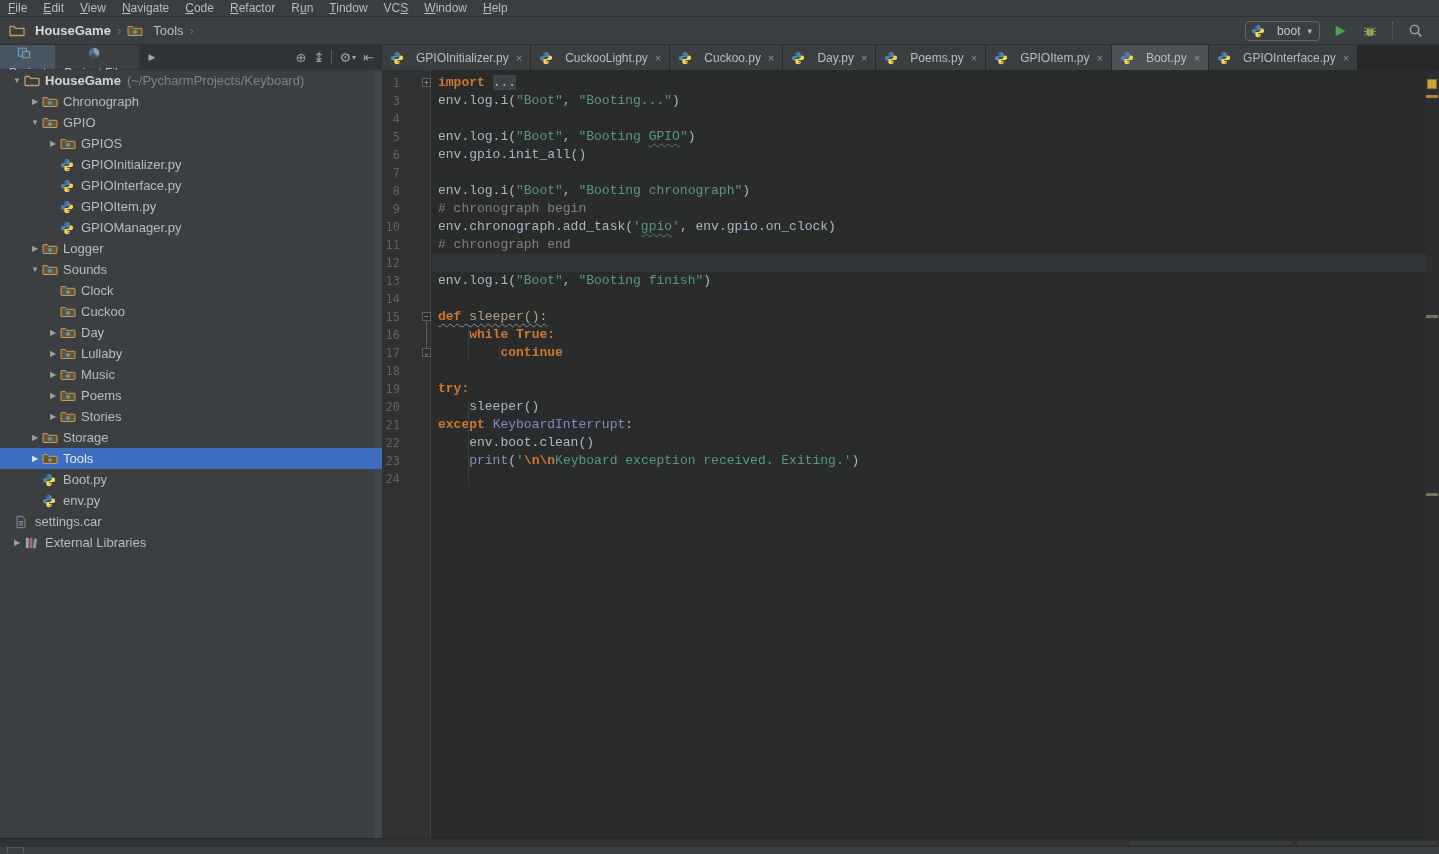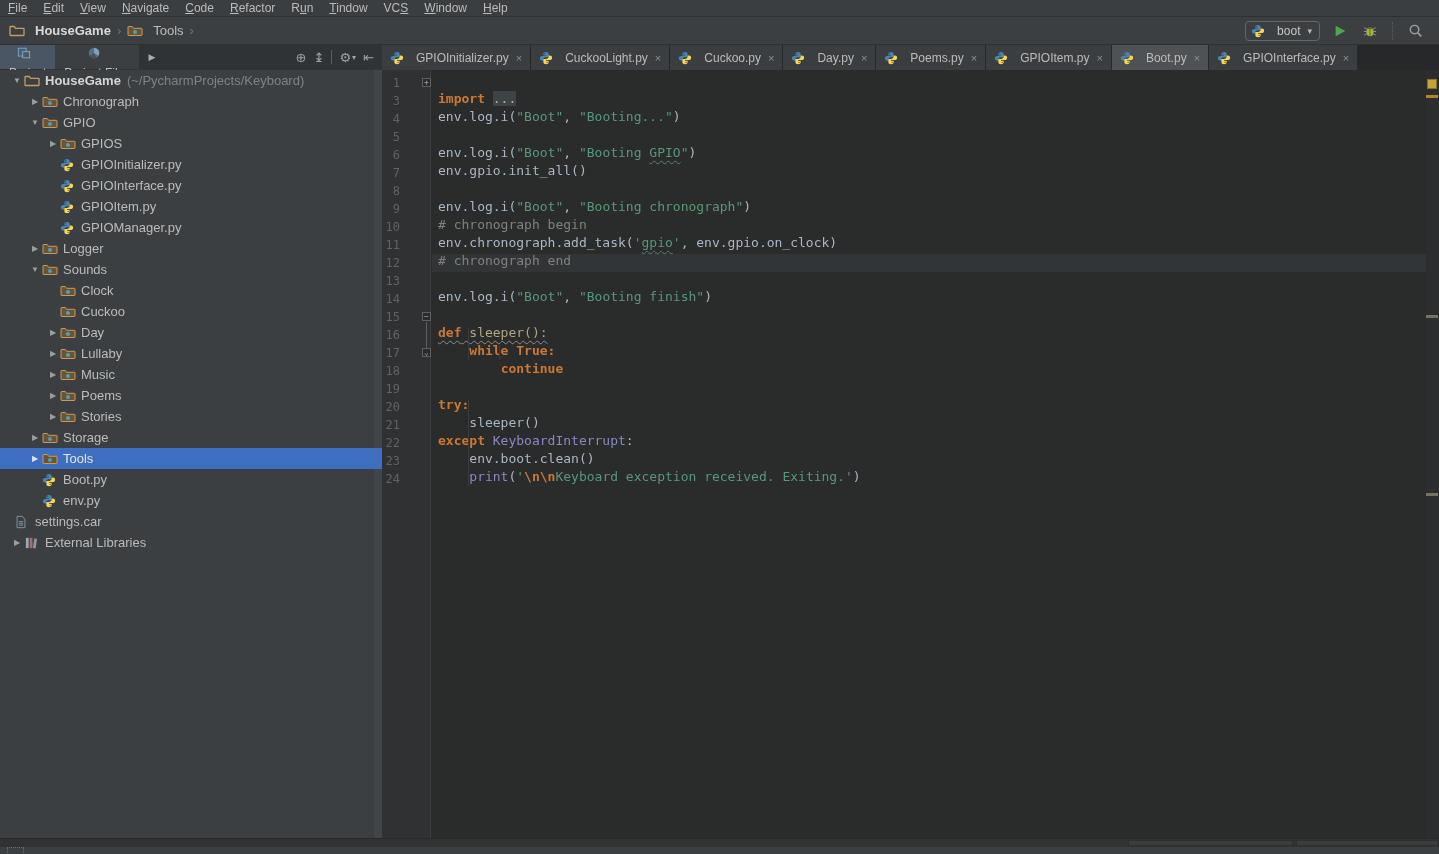--- a/index.html
+++ b/index.html
@@ -555,21 +555,21 @@
         <div class="gutter-line">16</div>
         <div class="gutter-line">17</div>
         <div class="gutter-line">18</div>
         <div class="gutter-line">19</div>
         <div class="gutter-line">20</div>
         <div class="gutter-line">21</div>
         <div class="gutter-line">22</div>
         <div class="gutter-line">23</div>
         <div class="gutter-line">24</div>
       </div>
-    <div class="codecol" id="codecol" style="top: 20px;">
+    <div class="codecol" id="codecol" style="top: 4px; font-family: Liberation Mono, monospace;">
         <div class="code-line"><span class="k">import</span><span class="p"> </span><span class="fold">...</span></div>
         <div class="code-line"><span class="p">env.log.i(</span><span class="s">"Boot"</span><span class="p">, </span><span class="s">"Booting..."</span><span class="p">)</span></div>
         <div class="code-line"></div>
         <div class="code-line"><span class="p">env.log.i(</span><span class="s">"Boot"</span><span class="p">, </span><span class="s">"Booting </span><span class="s wavy-typo">GPIO</span><span class="s">"</span><span class="p">)</span></div>
         <div class="code-line"><span class="p">env.gpio.init_all()</span></div>
         <div class="code-line"></div>
         <div class="code-line"><span class="p">env.log.i(</span><span class="s">"Boot"</span><span class="p">, </span><span class="s">"Booting chronograph"</span><span class="p">)</span></div>
         <div class="code-line"><span class="c"># chronograph begin</span></div>
         <div class="code-line"><span class="p">env.chronograph.add_task(</span><span class="s">'</span><span class="s wavy-typo">gpio</span><span class="s">'</span><span class="p">, env.gpio.on_clock)</span></div>
         <div class="code-line"><span class="c"># chronograph end</span></div>

